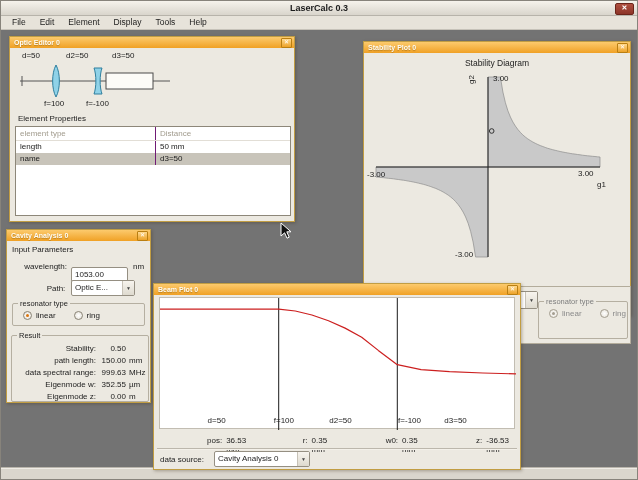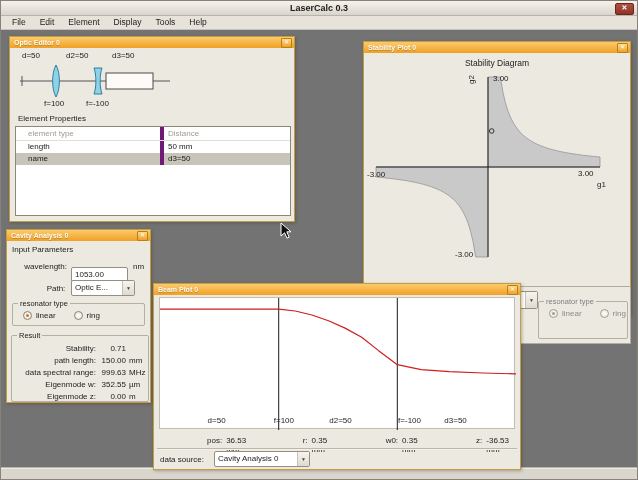--- a/index.html
+++ b/index.html
@@ -52,21 +52,21 @@
   #win-beam{left:152px;top:282px;width:368px;height:187px;z-index:4;}
   
   #oe-d1{left:12px;top:3px;}#oe-d2{left:56px;top:3px;}#oe-d3{left:102px;top:3px;}
   #oe-schematic{position:absolute;left:8px;top:14px;}
   #oe-f1{left:34px;top:51px;}#oe-f2{left:76px;top:51px;}
   #oe-props{left:8px;top:66px;}
   #oe-table{position:absolute;left:5px;top:78px;width:276px;height:90px;background:#fff;
        border:1px solid #8d8779;box-sizing:border-box;font-size:8px;overflow:hidden;}
   .t-row{display:flex;height:12px;line-height:12px;}
   .t-row.header{height:13px;line-height:13px;color:#a19b8d;border-bottom:1px solid #e2ded6;}
-  .t-c1{width:140px;padding-left:4px;border-right:4px solid #701a75;box-sizing:border-box;margin-left:8px;}
+  .t-c1{width:140px;padding-left:4px;border-right:1px solid #701a75;box-sizing:border-box;}
   .t-c2{flex:1;padding-left:4px;}
   .t-row.selected{background:#c8c4ba;}
   
   #st-title{position:absolute;left:0;right:0;top:5px;text-align:center;font-size:8.5px;}
   #stability-svg{position:absolute;left:0;top:0;}
   #st-ymax{left:129px;top:21px;}
   #st-ylabel{left:103px;top:22px;writing-mode:vertical-rl;transform:rotate(180deg);}
   #st-xmin{left:3px;top:117px;}
   #st-xmax{left:214px;top:116px;}
   #st-xlabel{left:233px;top:127px;}
@@ -234,21 +234,21 @@
           <span class="gap"></span>
           <span class="radio"></span>
           <span>ring</span>
         </div>
       </div>
       <div class="groupbox" id="ca-result-group">
         <span class="gb-label">Result</span>
         <div class="res-lines">
           <div class="res-line">
             <span class="res-label">Stability:</span>
-            <span class="res-value">0.71</span>
+            <span class="res-value">0.50</span>
             <span class="res-unit"></span>
           </div>
           <div class="res-line">
             <span class="res-label">path length:</span>
             <span class="res-value">150.00</span>
             <span class="res-unit">mm</span>
           </div>
           <div class="res-line">
             <span class="res-label">data spectral range:</span>
             <span class="res-value">999.63</span>

